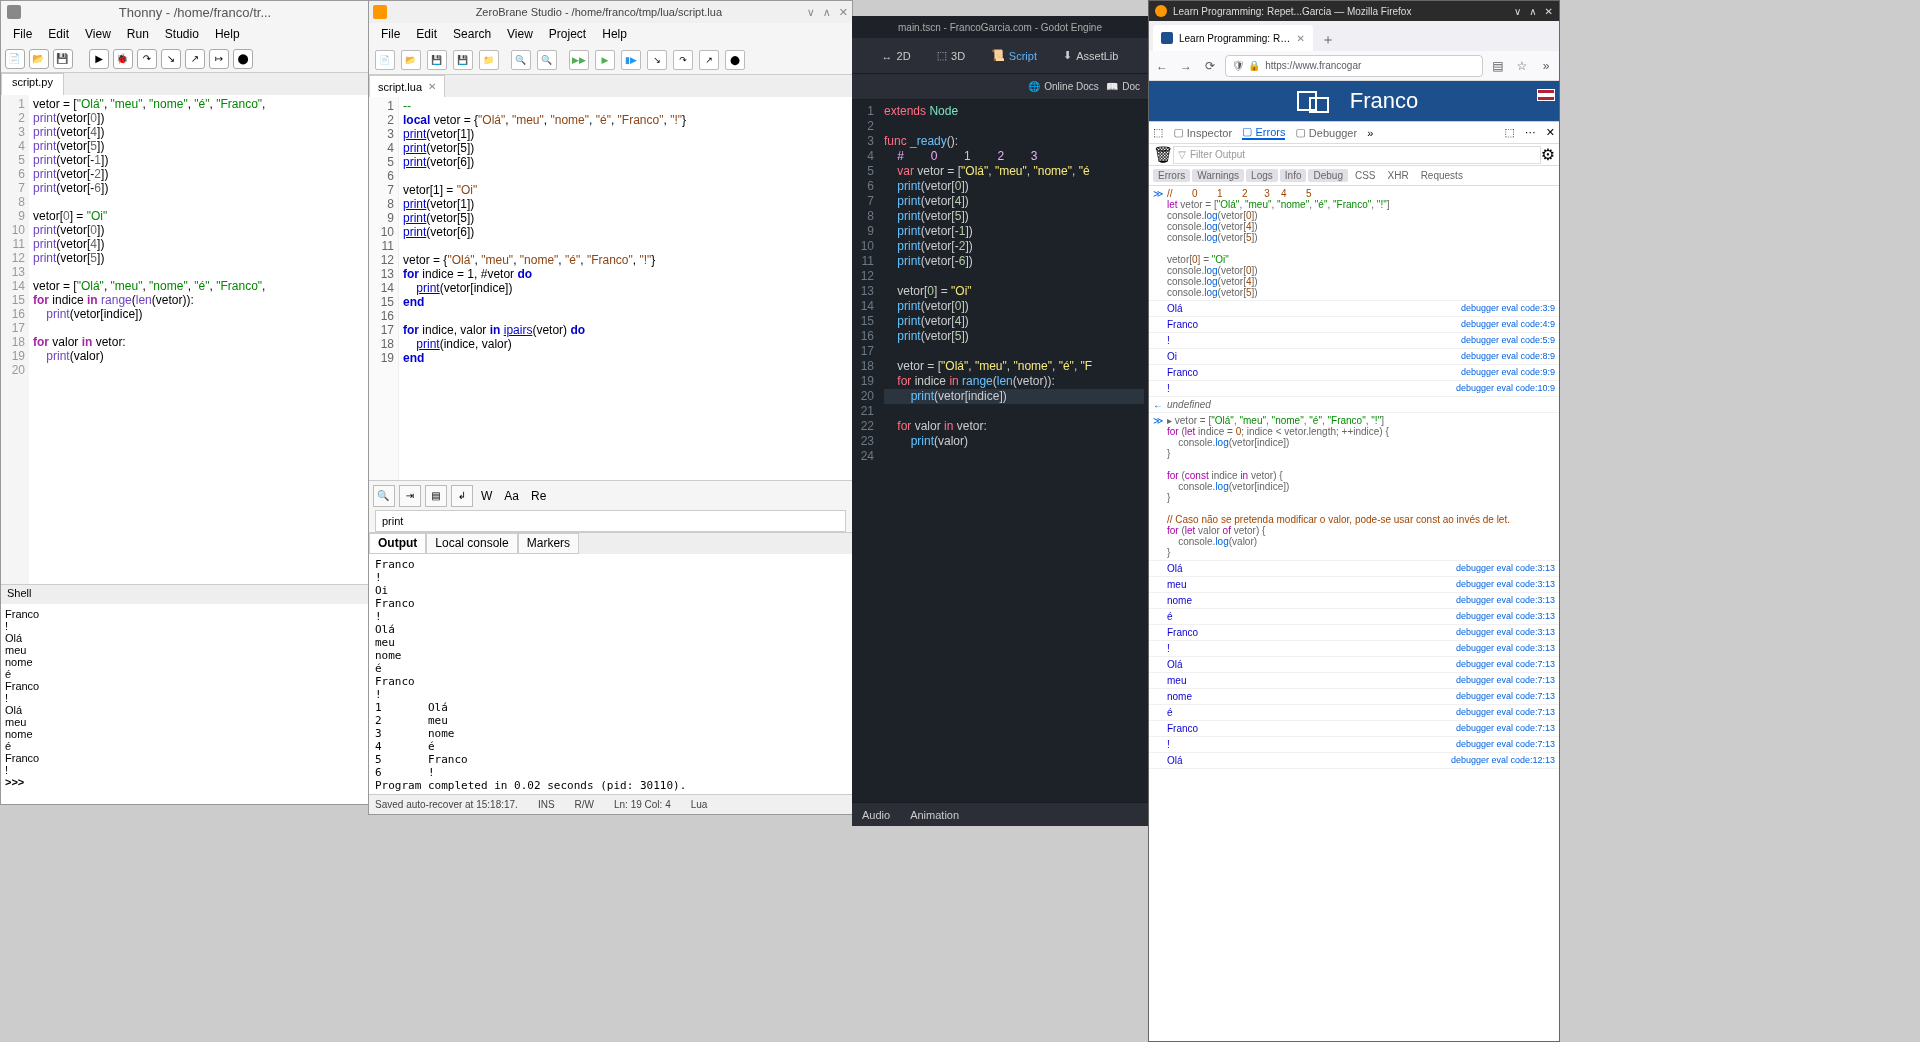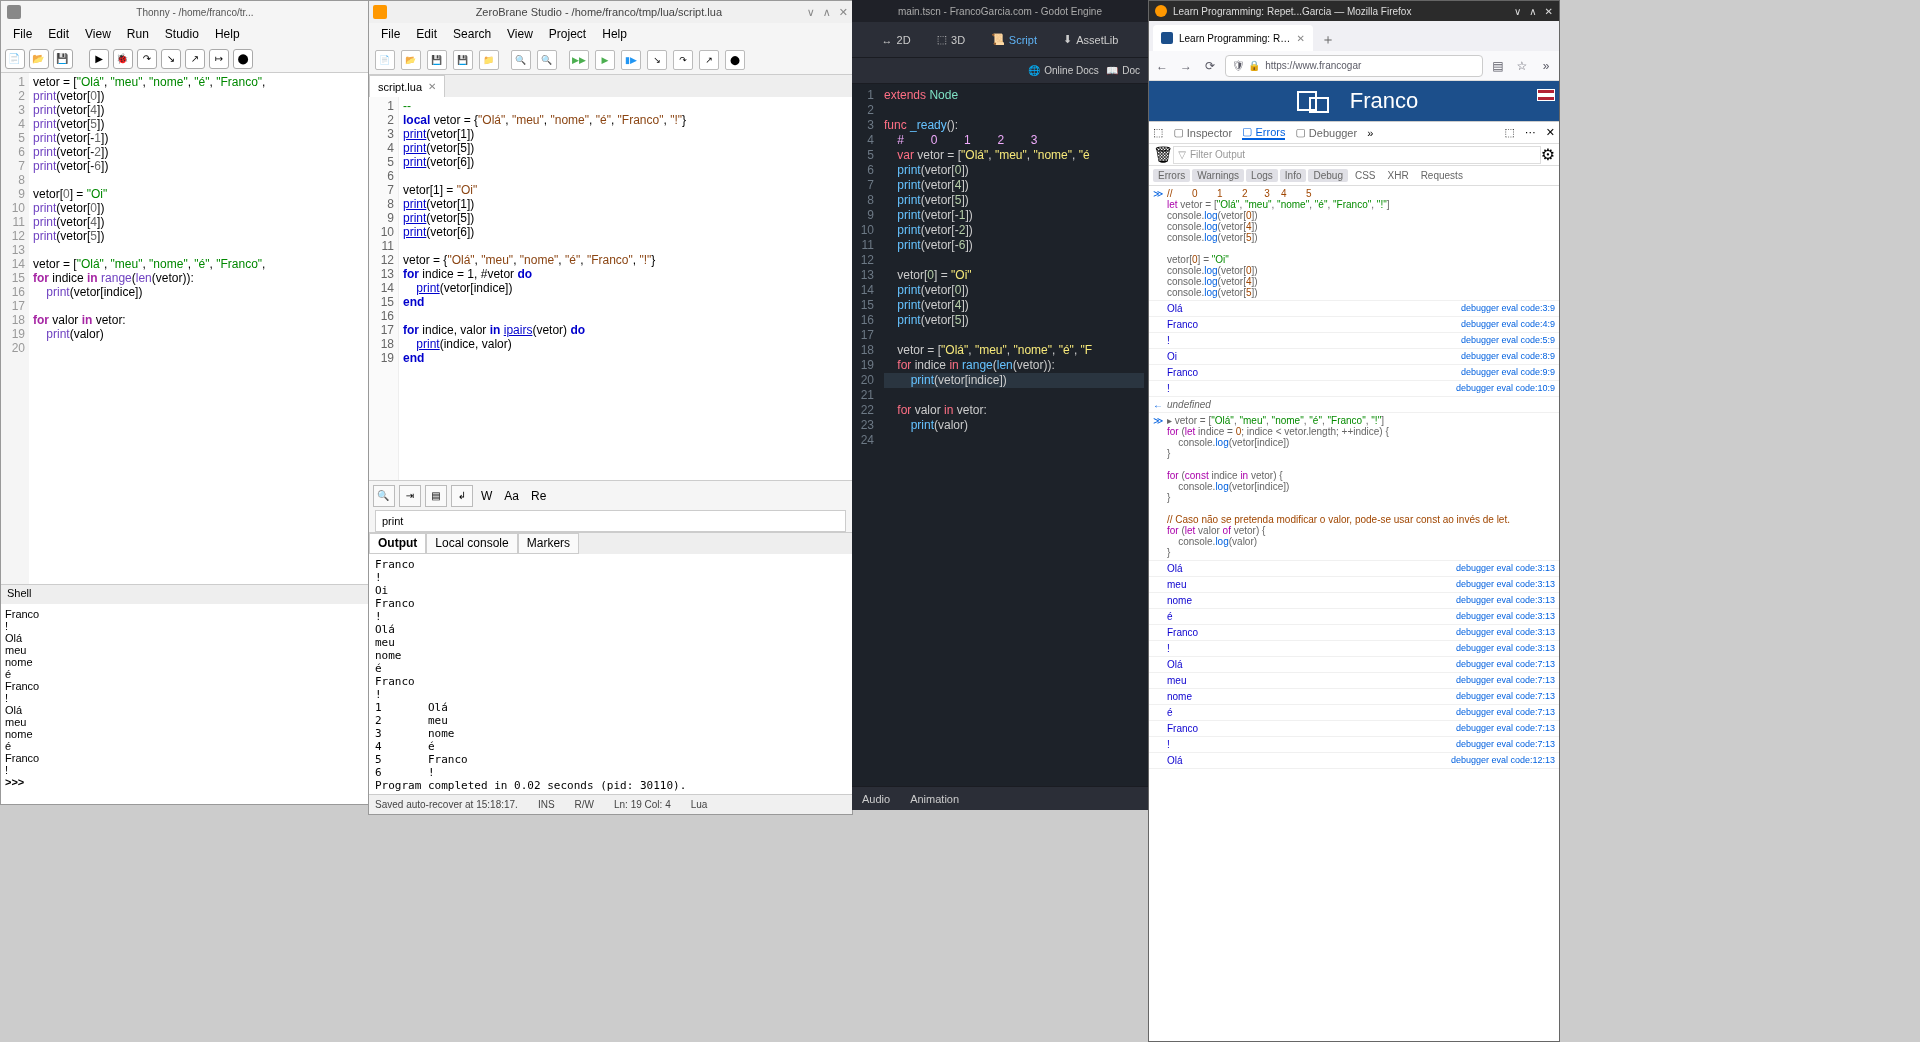--- a/index.html
+++ b/index.html
@@ -1,20 +1,20 @@
 <!DOCTYPE html>
 <html><head>
 <meta charset="utf-8">
 <style>
 * { margin: 0; padding: 0; box-sizing: border-box; font-family: "Segoe UI", Arial, sans-serif; }
 body { width: 1920px; height: 1042px; background: #ccc; overflow: hidden; position: relative; }
 
 
 #thonny { position: absolute; left: 0; top: 0; width: 370px; height: 805px; background: #efefef; border: 1px solid #999; display: flex; flex-direction: column; }
-#thonny .titlebar { height: 22px; background: #f5f5f5; display: flex; align-items: center; padding: 0 6px; font-size: 10px; color: #555; }
+#thonny .titlebar { height: 22px; background: #f5f5f5; display: flex; align-items: center; padding: 0 6px; font-size: 13px; color: #555; }
 #thonny .titlebar .icon { width: 14px; height: 14px; background: #888; border-radius: 2px; margin-right: 6px; }
 #thonny .titlebar .title { flex: 1; text-align: center; }
 #thonny .menubar { height: 22px; background: #f5f5f5; display: flex; align-items: center; padding: 0 4px; font-size: 12px; }
 #thonny .menubar span { padding: 0 8px; cursor: pointer; }
 #thonny .toolbar { height: 28px; background: #f5f5f5; display: flex; align-items: center; padding: 0 4px; gap: 4px; border-bottom: 1px solid #ccc; }
 #thonny .toolbar .tbtn { width: 20px; height: 20px; border: 1px solid #aaa; border-radius: 3px; background: #fff; display: flex; align-items: center; justify-content: center; font-size: 10px; }
 #thonny .toolbar .sep { width: 8px; }
 .tbtn.green { background: #4caf50; }
 .tbtn.red { background: #f44336; border-radius: 50%; }
 #thonny .tabbar { height: 22px; background: #eee; display: flex; }
@@ -61,21 +61,21 @@
 #zerobrane .findbar .fbtn { width: 22px; height: 22px; border: 1px solid #bbb; background:#fafafa; display:flex; align-items:center; justify-content:center; font-size:10px; }
 #zerobrane .findbar .flabel { font-size: 12px; padding: 0 4px; }
 #zerobrane .findinput { height: 22px; border: 1px solid #ccc; padding: 2px 6px; font-size: 11px; margin: 0 6px; }
 #zerobrane .out-tabs { height: 22px; display: flex; background: #eee; border-top: 1px solid #ccc; }
 #zerobrane .out-tabs .otab { padding: 2px 8px; border: 1px solid #ccc; background: #fafafa; font-size: 12px; }
 #zerobrane .out-tabs .otab.active { background: #fff; font-weight: bold; }
 #zerobrane .output { flex: 0 0 240px; background: #fff; font-family: monospace; font-size: 11px; padding: 4px 6px; white-space: pre; overflow: hidden; }
 #zerobrane .statusbar { height: 20px; background: #f0f0f0; border-top: 1px solid #ccc; display: flex; align-items: center; font-size: 10px; color: #444; padding: 0 6px; gap: 20px; }
 
 
-#godot { position: absolute; left: 852px; top: 0; width: 296px; height: 810px; background: #2b2e37; color: #ccc; display: flex; flex-direction: column; font-size: 11px; }
+#godot { position: absolute; left: 852px; top: 16px; width: 296px; height: 810px; background: #2b2e37; color: #ccc; display: flex; flex-direction: column; font-size: 11px; }
 #godot .titlebar { height: 22px; background: #1f2128; display: flex; align-items: center; padding: 0 6px; color: #aaa; font-size: 10px; }
 #godot .titlebar .title { flex: 1; text-align: center; }
 #godot .toprow { height: 36px; background: #2b2e37; display: flex; align-items: center; justify-content: center; gap: 14px; border-bottom: 1px solid #1a1c22; }
 #godot .toprow .mode { display: flex; align-items: center; gap: 4px; color: #ccc; padding: 2px 6px; cursor: pointer; }
 #godot .toprow .mode.active { color: #5fb3f5; }
 #godot .subbar { height: 26px; background: #2b2e37; display: flex; align-items: center; justify-content: flex-end; padding: 0 8px; gap: 8px; border-bottom: 1px solid #1a1c22; }
 #godot .subbar span { color: #ccc; cursor: pointer; font-size: 10px; display:flex; align-items:center; gap:3px; }
 #godot .editor { flex: 1; background: #1d2229; display: flex; font-family: monospace; font-size: 12px; }
 #godot .editor .gutter { width: 28px; color: #6d7985; text-align: right; padding: 4px 6px 0 0; }
 #godot .editor .gutter div { height: 15px; }
@@ -153,20 +153,23 @@
     <div class="tbtn">📂</div>
     <div class="tbtn">💾</div>
     <div class="sep"></div>
     <div class="tbtn green">▶</div>
     <div class="tbtn">🐞</div>
     <div class="tbtn">↷</div>
     <div class="tbtn">↘</div>
     <div class="tbtn">↗</div>
     <div class="tbtn">↦</div>
     <div class="tbtn red">⬤</div>
+  </div>
+  <div class="tabbar">
+    <div class="tab">script.py</div>
   </div>
   <div class="editor">
     <div class="gutter" id="thonny-gutter">
         <div>1</div>
         <div>2</div>
         <div>3</div>
         <div>4</div>
         <div>5</div>
         <div>6</div>
         <div>7</div>

